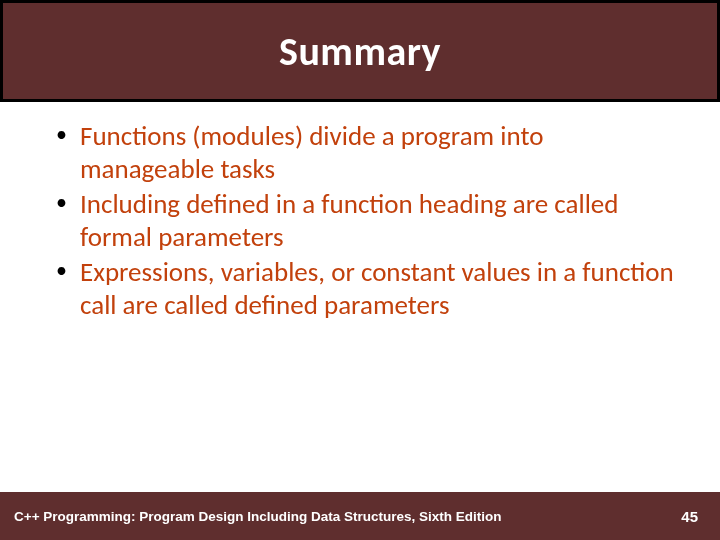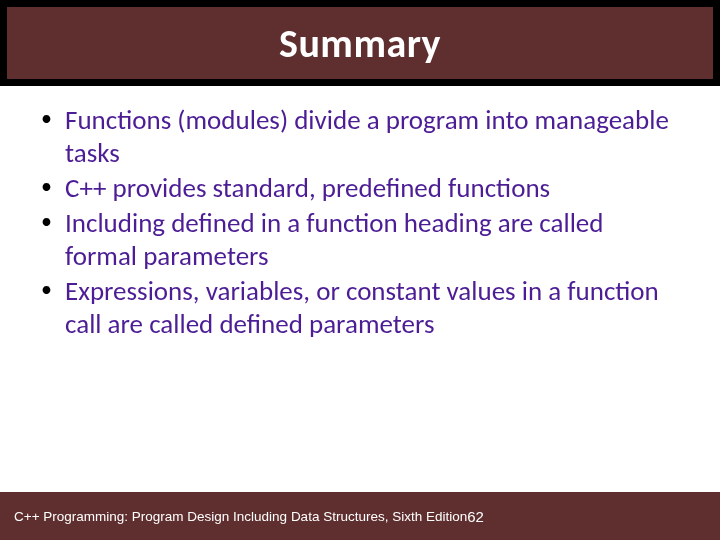--- a/index.html
+++ b/index.html
@@ -4,36 +4,36 @@
 <style>
   * { margin: 0; padding: 0; box-sizing: border-box; }
   html, body { width: 720px; height: 540px; overflow: hidden; }
   body {
     background: #ffffff;
     font-family: Calibri, "Segoe UI", Arial, sans-serif;
     position: relative;
   }
   .title-bar {
     width: 100%;
-    height: 86px;
+    height: 102px;
     background: #5f2e2e;
-    border: 7px solid #000000;
+    border: 3px solid #000000;
     display: flex;
     align-items: center;
     justify-content: center;
   }
   .title-text {
     color: #ffffff;
     font-weight: 700;
     font-size: 40px;
     letter-spacing: 0.5px;
   }
   .content {
-    padding: 18px 42px 0 37px;
-    color: #4c1d95;
+    padding: 18px 42px 0 52px;
+    color: #c2410c;
   }
   ul.bullets {
     list-style: none;
     font-size: 27px;
     line-height: 1.22;
   }
   ul.bullets li {
     position: relative;
     padding-left: 28px;
     margin-bottom: 2px;
@@ -49,21 +49,23 @@
   }
   .footer {
     position: absolute;
     left: 0;
     bottom: 0;
     width: 100%;
     height: 48px;
     background: #5f2e2e;
     display: flex;
     align-items: center;
+    justify-content: space-between;
     padding: 0 22px 0 14px;
+    font-weight: bold;
   }
   .footer-left {
     color: #ffffff;
     font-size: 13.5px;
     font-family: Arial, sans-serif;
   }
   .footer-right {
     color: #ffffff;
     font-size: 15px;
     font-family: Arial, sans-serif;
@@ -72,22 +74,21 @@
 </head>
 <body>
 
 <div class="title-bar">
   <div class="title-text">Summary</div>
 </div>
 
 <div class="content">
   <ul class="bullets">
     <li><span>Functions (modules) divide a program into manageable tasks</span></li>
-    <li><span>C++ provides standard, predefined functions</span></li>
     <li><span>Including defined in a function heading are called formal parameters</span></li>
     <li><span>Expressions, variables, or constant values in a function call are called defined parameters</span></li>
   </ul>
 </div>
 
 <div class="footer">
   <div class="footer-left">C++ Programming: Program Design Including Data Structures, Sixth Edition</div>
-  <div class="footer-right">62</div>
+  <div class="footer-right">45</div>
 </div>
 
 </body></html>

